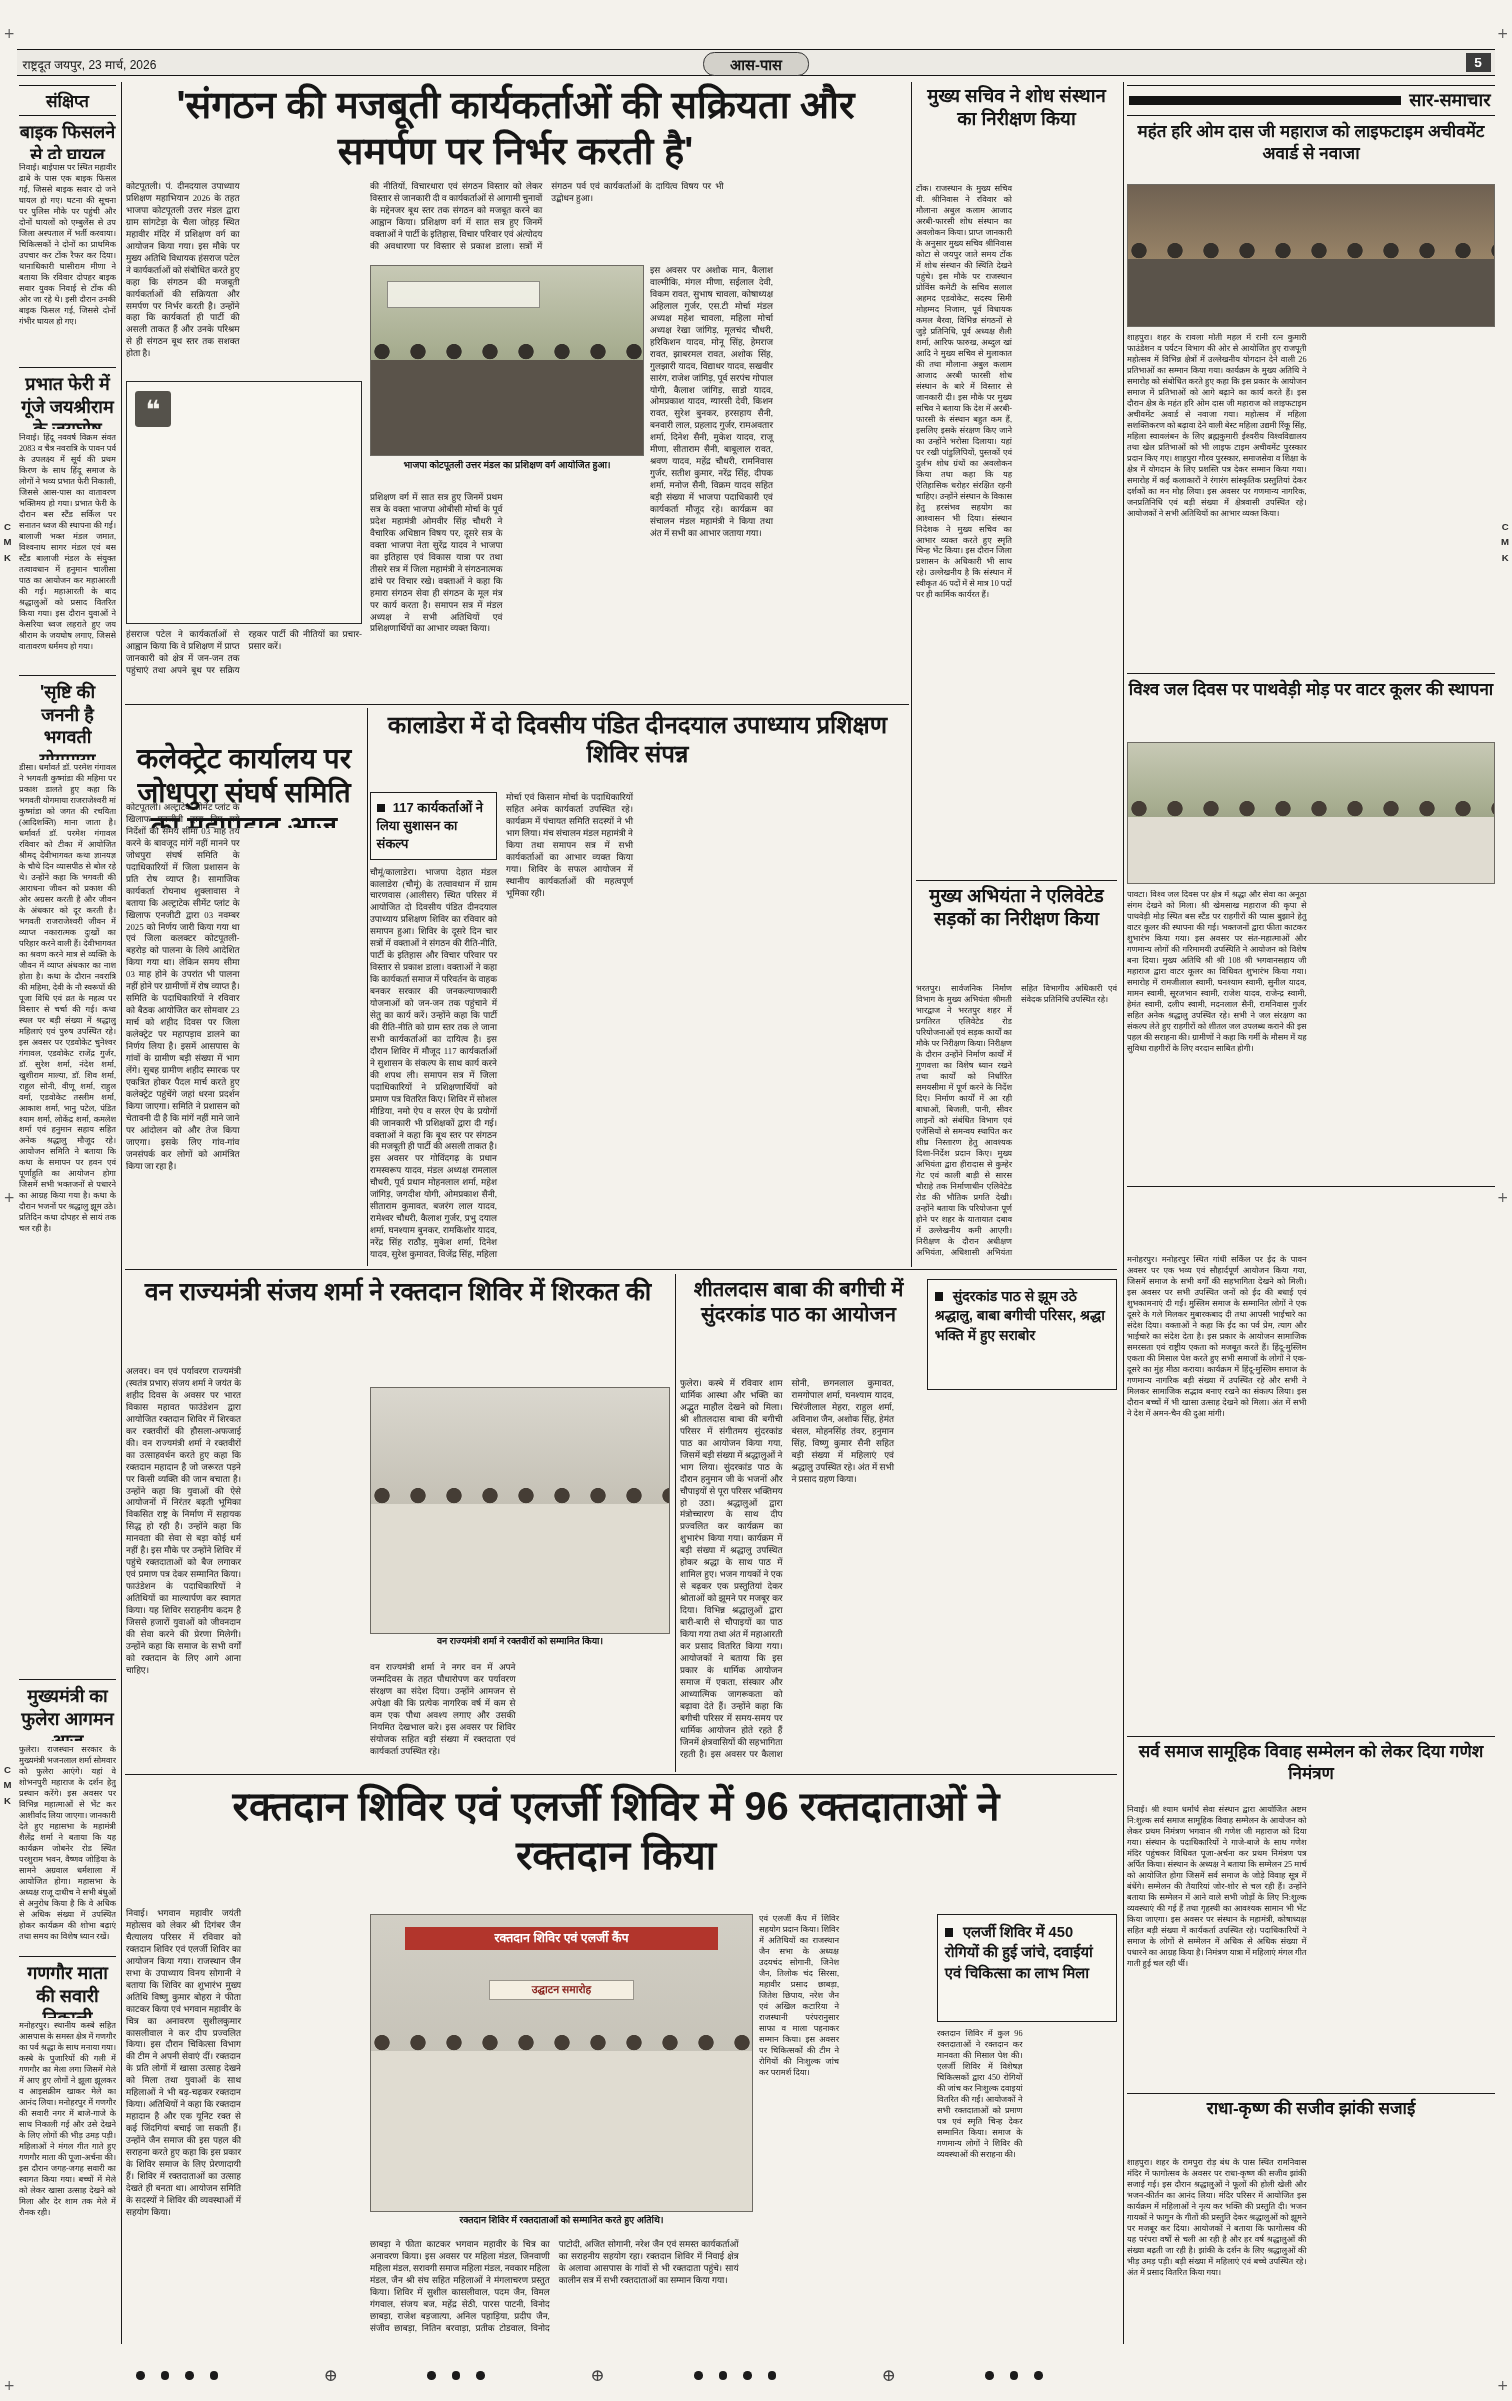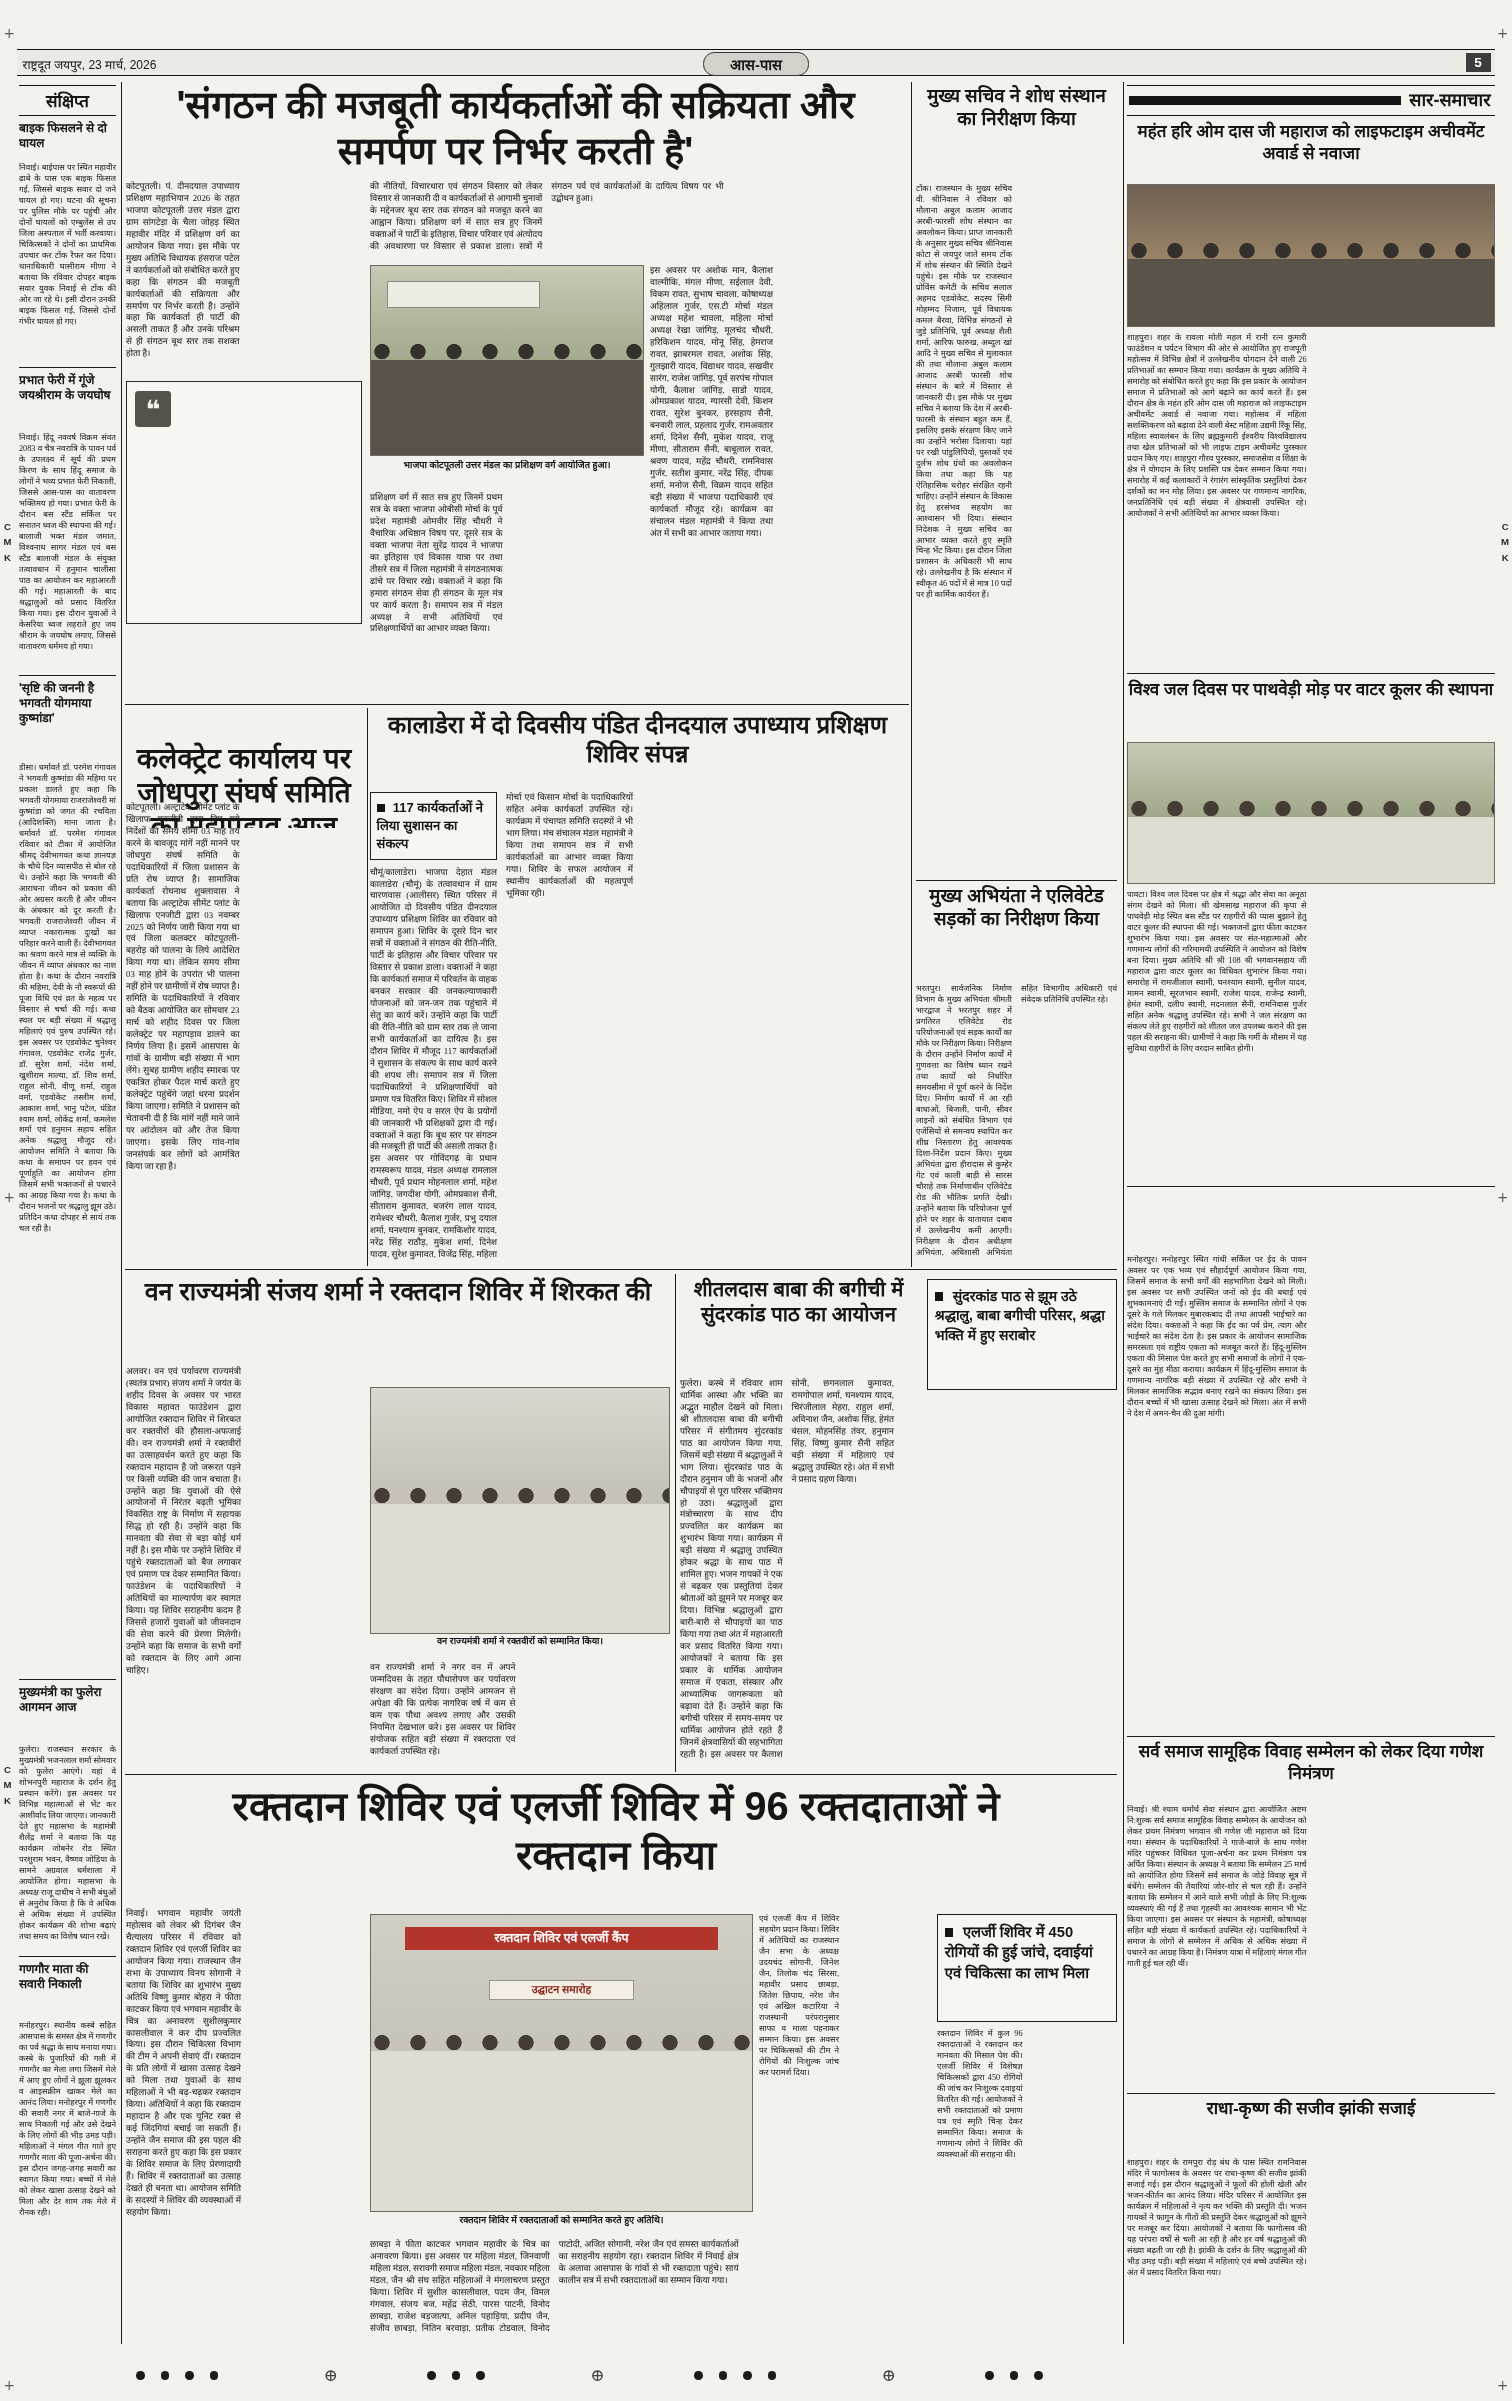--- a/index.html
+++ b/index.html
@@ -15,21 +15,21 @@
   .c4{column-count:4;column-gap:9px;column-fill:auto;height:100%}
   .hline{position:absolute;height:1.1px;background:#1c1c1c}
   .vline{position:absolute;width:0.8px;background:#1c1c1c}
   .caption{font-family:"Liberation Sans","DejaVu Sans",sans-serif;font-weight:bold;font-size:9.3px;text-align:center;line-height:1.2}
   
   #hdr{position:absolute;left:17px;top:49px;width:1478px;height:27px;border-top:1.1px solid #141414;border-bottom:1.7px solid #141414;background:#eceae4}
   #masthead{position:absolute;left:5.6px;top:6.2px;font-size:12px;font-family:"Liberation Sans","DejaVu Sans",sans-serif}
   #section-pill{position:absolute;left:50%;top:2.3px;transform:translateX(-50%);border:1.1px solid #333;border-radius:11.3px;background:#d3d1ca;padding:1.1px 26px;font-size:14.7px;font-weight:bold;font-family:"Liberation Sans","DejaVu Sans",sans-serif}
   #pagenum{position:absolute;right:4.5px;top:2.8px;width:25px;height:19px;background:#3c3c3c;color:#fff;font:bold 13.6px/19px "Liberation Sans","DejaVu Sans",sans-serif;text-align:center}
   
-  .brief-h{font-family:"Liberation Sans","DejaVu Sans",sans-serif;font-weight:bold;font-size:12px;line-height:1.25;text-align:left}
+  .brief-h{font-family:"Liberation Sans","DejaVu Sans",sans-serif;font-weight:bold;font-size:18px;line-height:1.25;text-align:center}
   #briefs-hdr{border-top:1.7px solid #141414;border-bottom:1.7px solid #141414;font-size:17px;font-weight:bold;text-align:center;font-family:"Liberation Sans","DejaVu Sans",sans-serif;padding-top:3.4px}
   
   #pullquote{border:1.7px solid #2a2a2a;padding:9px 8px;font-family:"Liberation Sans","DejaVu Sans",sans-serif;font-weight:bold;font-size:13.6px;line-height:1.48;text-align:left;background:#f8f6f0}
   #pullquote .qicon{float:left;width:36px;height:36px;background:#55524b;color:#f4f2ec;font-size:25px;text-align:center;line-height:37px;margin:0 6.8px 3.4px 0;border-radius:3.4px}
   .hibox{border:1.1px solid #1f1f1f;padding:6.8px;font-family:"Liberation Sans","DejaVu Sans",sans-serif;font-weight:bold;line-height:1.4;background:#f8f6f0;display:block}
   .hibox .sq{display:inline-block;width:8.5px;height:8.5px;background:#141414;margin-right:5.6px}
   .k-hibox{border:1.1px solid #1f1f1f;padding:5.6px;font:bold 13px/1.4 "Liberation Sans","DejaVu Sans",sans-serif;margin-bottom:6.8px;break-inside:avoid;background:#f8f6f0}
   
   .photo{position:absolute;border:0.6px solid #6d6a63;overflow:hidden}
   .ph-base{position:absolute;left:0;top:0;right:0;bottom:0}
@@ -125,20 +125,23 @@
   <div class="abs hl" style="left:125px;top:82px;width:781px;height:93px;font-size:38px">'संगठन की मजबूती कार्यकर्ताओं की सक्रियता और समर्पण पर निर्भर करती है'</div>
 
   <div class="abs" style="left:126px;top:181px;width:236px;height:194px">
     <div class="bt c2">कोटपूतली। पं. दीनदयाल उपाध्याय प्रशिक्षण महाभियान 2026 के तहत भाजपा कोटपूतली उत्तर मंडल द्वारा ग्राम सांगटेड़ा के चैला जोहड़ स्थित महावीर मंदिर में प्रशिक्षण वर्ग का आयोजन किया गया। इस मौके पर मुख्य अतिथि विधायक हंसराज पटेल ने कार्यकर्ताओं को संबोधित करते हुए कहा कि संगठन की मजबूती कार्यकर्ताओं की सक्रियता और समर्पण पर निर्भर करती है। उन्होंने कहा कि कार्यकर्ता ही पार्टी की असली ताकत हैं और उनके परिश्रम से ही संगठन बूथ स्तर तक सशक्त होता है।</div>
   </div>
 
   <div class="abs" id="pullquote" style="left:126px;top:381px;width:236px;height:243px">
     <span class="qicon">❝</span>
   </div>
 
+  <div class="abs" style="left:126px;top:629px;width:236px;height:70px">
+    <div class="bt c2">हंसराज पटेल ने कार्यकर्ताओं से आह्वान किया कि वे प्रशिक्षण में प्राप्त जानकारी को क्षेत्र में जन-जन तक पहुंचाएं तथा अपने बूथ पर सक्रिय रहकर पार्टी की नीतियों का प्रचार-प्रसार करें।</div>
+  </div>
 
   <div class="abs" style="left:370px;top:181px;width:535px;height:80px">
     <div class="bt c3">की नीतियों, विचारधारा एवं संगठन विस्तार को लेकर विस्तार से जानकारी दी व कार्यकर्ताओं से आगामी चुनावों के मद्देनजर बूथ स्तर तक संगठन को मजबूत करने का आह्वान किया। प्रशिक्षण वर्ग में सात सत्र हुए जिनमें वक्ताओं ने पार्टी के इतिहास, विचार परिवार एवं अंत्योदय की अवधारणा पर विस्तार से प्रकाश डाला। सत्रों में संगठन पर्व एवं कार्यकर्ताओं के दायित्व विषय पर भी उद्बोधन हुआ।</div>
   </div>
 
   <div class="photo ph-green" style="left:370px;top:265px;width:274px;height:191px">
     <div class="ph-base"></div>
     <div class="ph-strip"></div>
     <div class="crowd"></div>
   </div>

